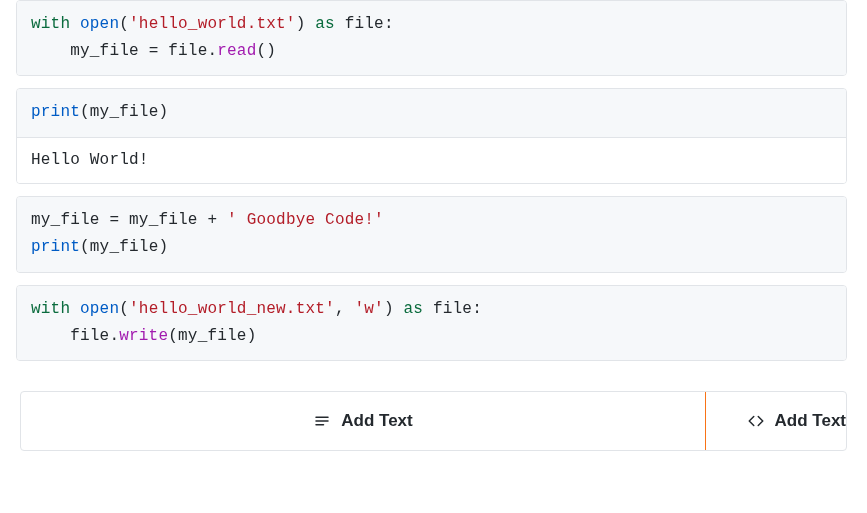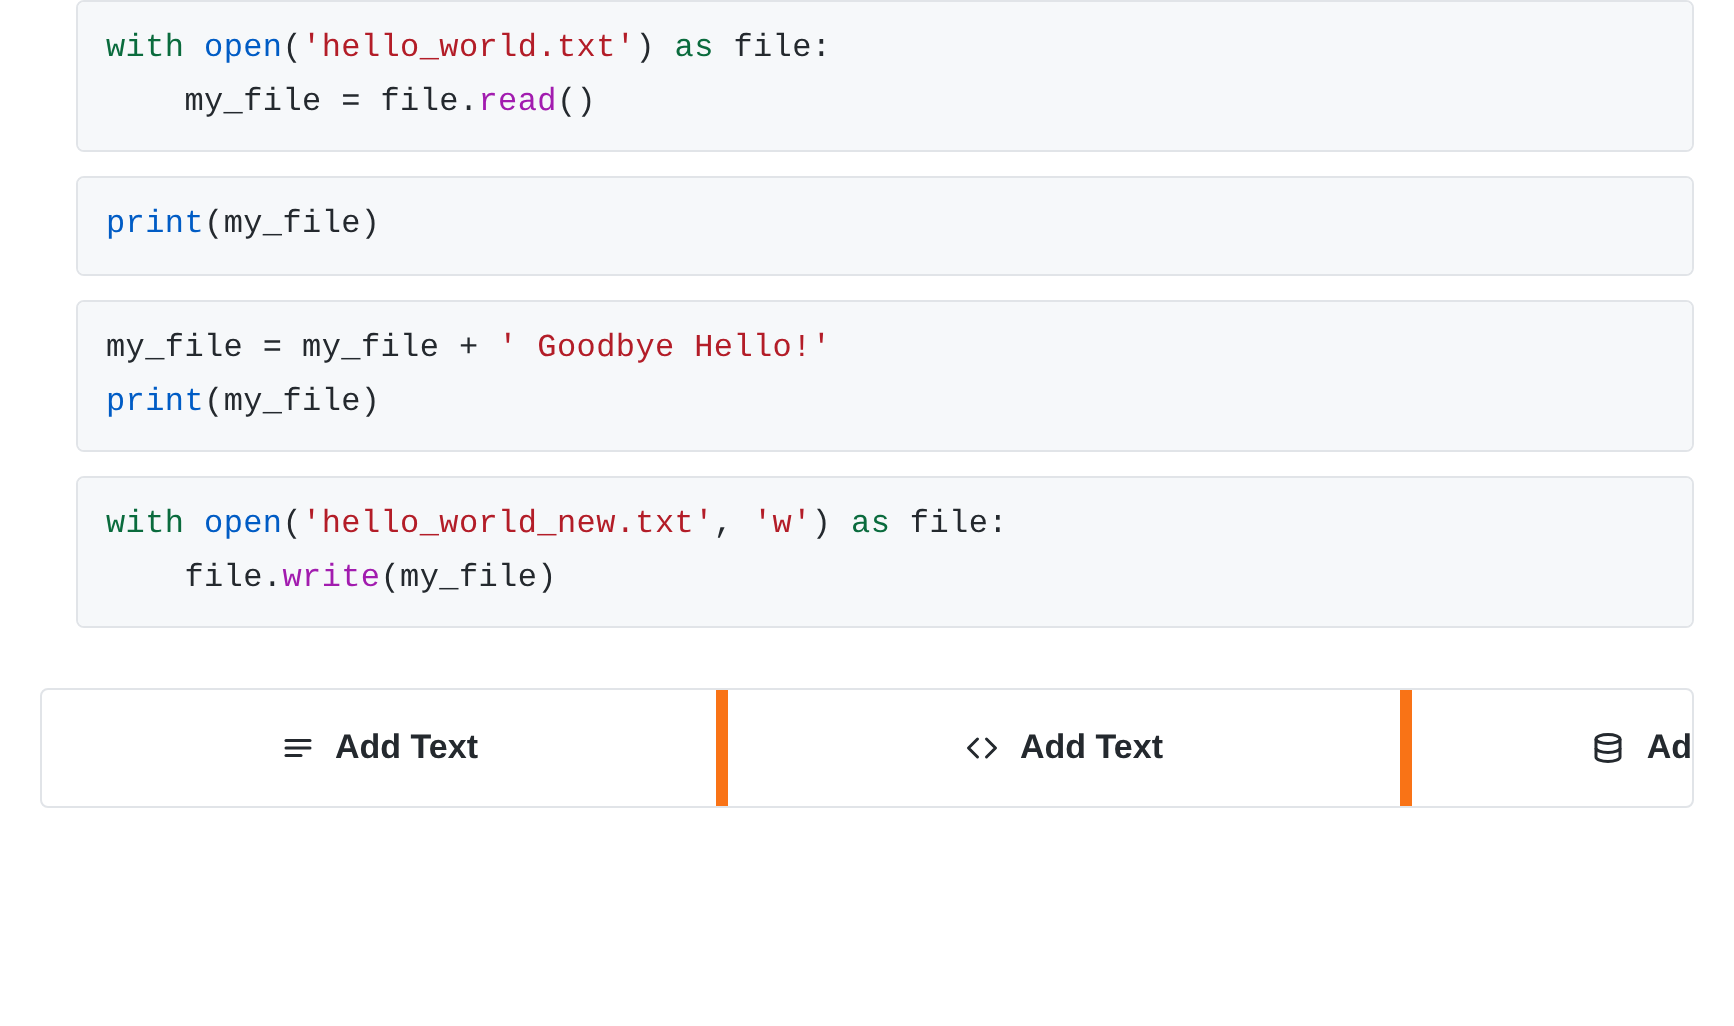--- a/index.html
+++ b/index.html
@@ -6,21 +6,21 @@
   body {
     margin: 0;
     padding: 0;
     font-family: -apple-system, BlinkMacSystemFont, "Segoe UI", Helvetica, Arial, sans-serif;
     background: #ffffff;
     width: 867px;
     height: 513px;
     overflow: hidden;
   }
   .notebook {
-    padding: 0 20px 0 38px;
+    padding: 0 20px 0 16px;
   }
   .cell {
     margin-bottom: 12px;
     border: 1px solid #e1e4e8;
     border-radius: 4px;
     overflow: hidden;
   }
   .cell-top {
     margin-top: 0;
   }
@@ -61,21 +61,21 @@
   }
   .tb-btn {
     flex: 1 1 0;
     display: flex;
     align-items: center;
     justify-content: center;
     gap: 10px;
     font-size: 17px;
     font-weight: 600;
     color: #24292e;
-    border-right: 6px solid #f97316;
+    border-right: 1px solid #f97316;
     cursor: pointer;
     user-select: none;
     padding: 0 20px;
   }
   .tb-btn:last-child { border-right: none; flex: 0 0 140px; justify-content: flex-end; padding-right: 0; }
   .tb-btn .ic {
     display: inline-flex;
     align-items: center;
     justify-content: center;
     width: 18px;
@@ -89,24 +89,25 @@
 <body>
 
 <div class="notebook">
 
   <div class="cell cell-top">
     <div class="code-input"><span class="code-line"><span class="kw">with </span><span class="builtin">open</span><span class="id">(</span><span class="str">'hello_world.txt'</span><span class="id">) </span><span class="kw">as</span><span class="id"> file:</span></span><span class="code-line"><span class="id">    my_file </span><span class="id">=</span><span class="id"> file.</span><span class="attr">read</span><span class="id">()</span></span></div>
   </div>
 
   <div class="cell">
     <div class="code-input"><span class="code-line"><span class="builtin">print</span><span class="id">(my_file)</span></span></div>
+    <div class="code-output">Hello World!</div>
   </div>
 
   <div class="cell">
-    <div class="code-input"><span class="code-line"><span class="id">my_file </span><span class="id">=</span><span class="id"> my_file </span><span class="id">+</span><span class="id"> </span><span class="str">' Goodbye Hello!'</span></span><span class="code-line"><span class="builtin">print</span><span class="id">(my_file)</span></span></div>
+    <div class="code-input"><span class="code-line"><span class="id">my_file </span><span class="id">=</span><span class="id"> my_file </span><span class="id">+</span><span class="id"> </span><span class="str">' Goodbye Code!'</span></span><span class="code-line"><span class="builtin">print</span><span class="id">(my_file)</span></span></div>
   </div>
 
   <div class="cell">
     <div class="code-input"><span class="code-line"><span class="kw">with </span><span class="builtin">open</span><span class="id">(</span><span class="str">'hello_world_new.txt'</span><span class="id">, </span><span class="str">'w'</span><span class="id">) </span><span class="kw">as</span><span class="id"> file:</span></span><span class="code-line"><span class="id">    file.</span><span class="attr">write</span><span class="id">(my_file)</span></span></div>
   </div>
 
 </div>
 
 <div class="toolbar">
   <div class="tb-btn">
@@ -121,23 +122,13 @@
   </div>
   <div class="tb-btn">
     <span class="ic">
       <svg viewBox="0 0 24 24" fill="none" stroke-width="2" stroke-linecap="round" stroke-linejoin="round">
         <polyline points="9 18 3 12 9 6"></polyline>
           <polyline points="15 6 21 12 15 18"></polyline>
       </svg>
     </span>
     <span>Add Text</span>
   </div>
-  <div class="tb-btn">
-    <span class="ic">
-      <svg viewBox="0 0 24 24" fill="none" stroke-width="2">
-        <ellipse cx="12" cy="6" rx="8" ry="3"></ellipse>
-        <path d="M4 6v6c0 1.66 3.58 3 8 3s8-1.34 8-3V6"></path>
-        <path d="M4 12v6c0 1.66 3.58 3 8 3s8-1.34 8-3v-6"></path>
-      </svg>
-    </span>
-    <span>Ad</span>
-  </div>
 </div>
 
 </body></html>

